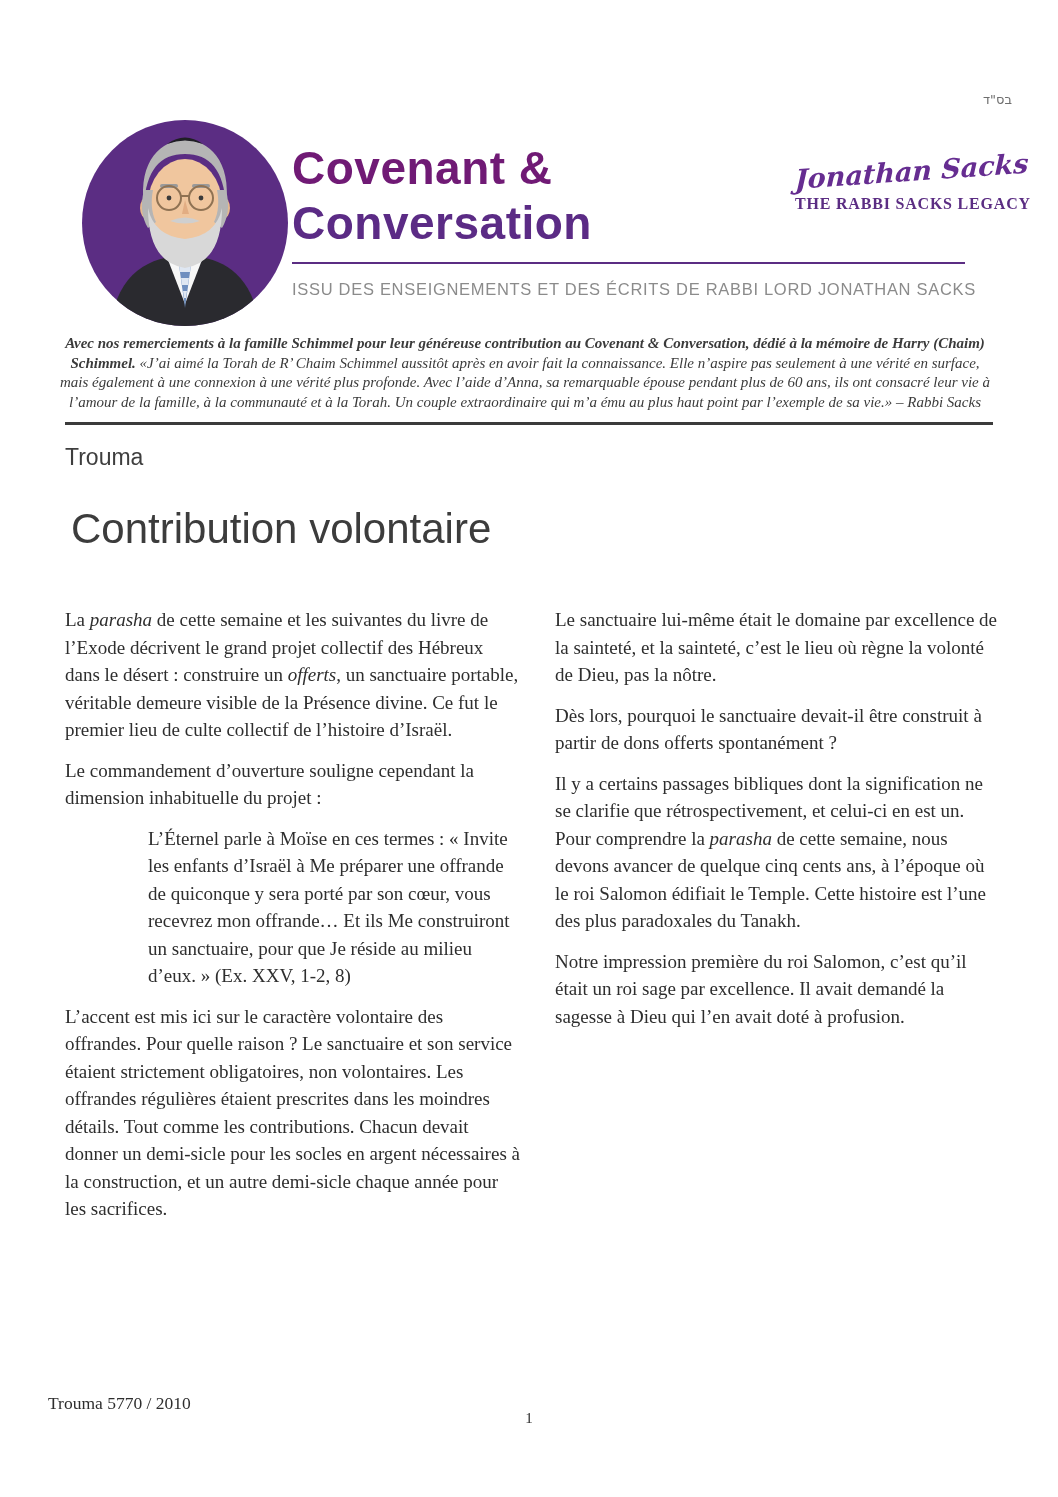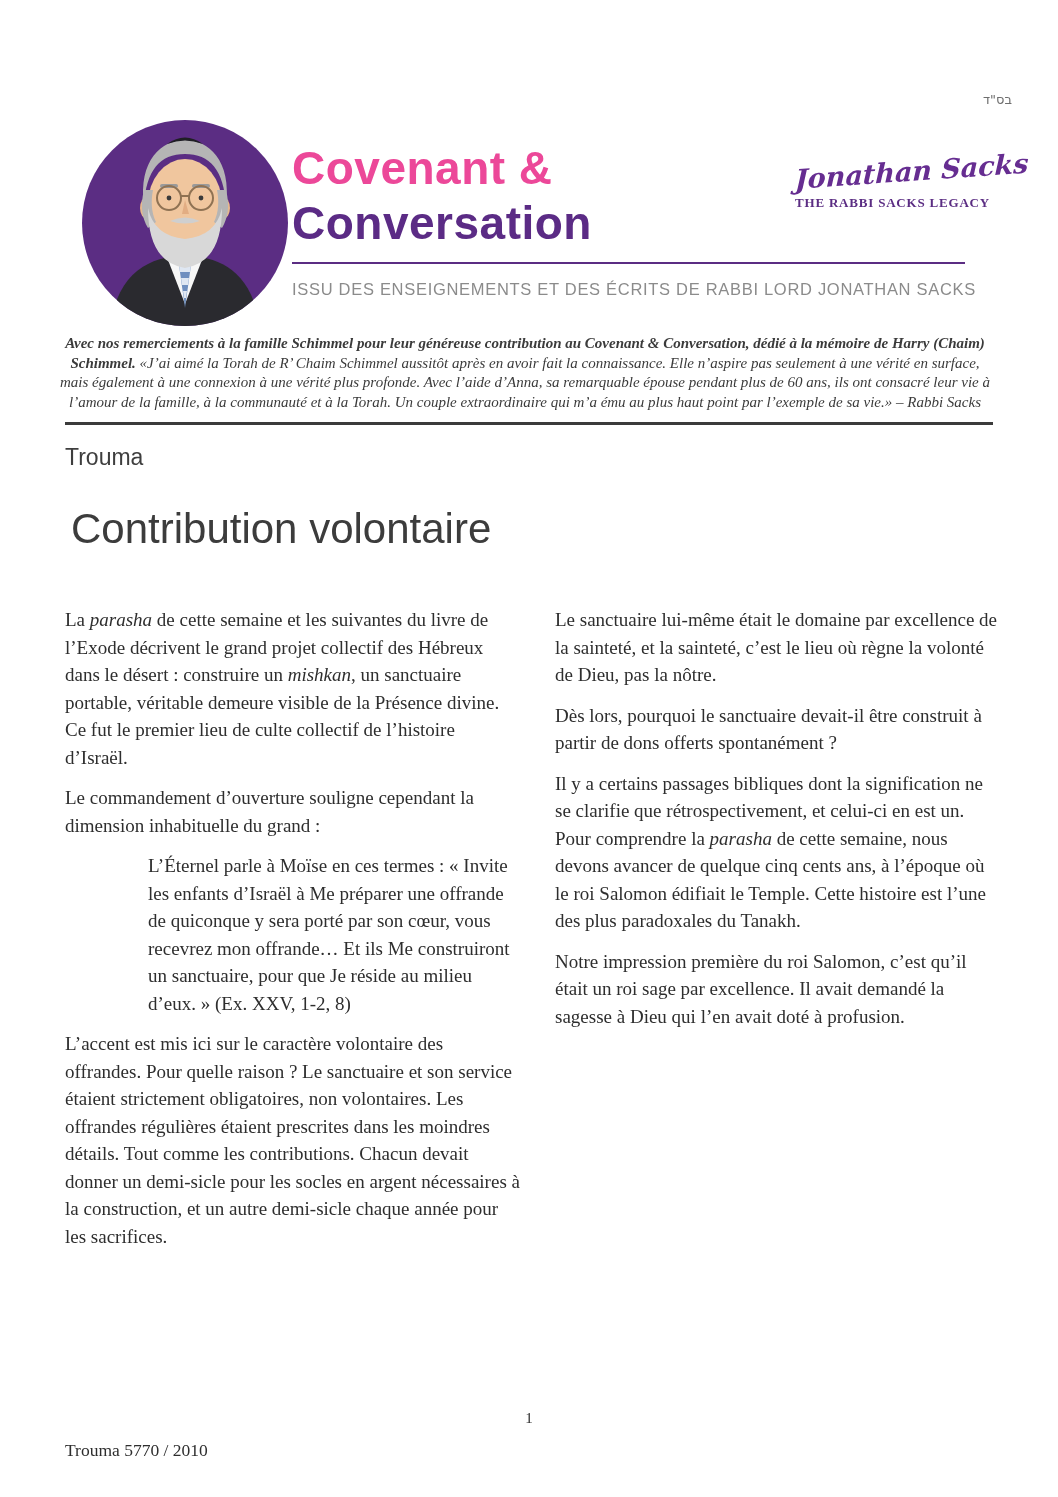--- a/index.html
+++ b/index.html
@@ -27,42 +27,42 @@
   .avatar { position: absolute; left: 82px; top: 120px; width: 206px; height: 206px; }
   .avatar svg { display: block; width: 206px; height: 206px; }
 
   .masthead-text { position: absolute; left: 292px; top: 141px; width: 673px; }
   .masthead-title {
     margin: 0;
     font-family: "Liberation Sans", sans-serif;
     font-weight: bold;
     font-size: 46px; line-height: 55px; letter-spacing: 0.5px;
   }
-  .t1 { color: #ec4899; }
+  .t1 { color: #701a75; }
   .t2 { color: #5b2b85; }
   .masthead-rule { margin-top: 11px; height: 2px; background: #5b2d83; }
   .masthead-subtitle {
     margin-top: 16px;
     font-family: "Liberation Sans", sans-serif;
     font-size: 16.5px; letter-spacing: 0.7px; color: #8b8b8b;
     white-space: nowrap;
   }
 
   .logo { position: absolute; right: 93px; top: 158px; width: 170px; text-align: center; }
   .signature {
     font-family: "DejaVu Serif", serif;
     font-style: italic; font-weight: bold;
     font-size: 27px; color: #662d91;
     transform: rotate(-4deg) skewX(-6deg);
     white-space: nowrap;
   }
   .legacy {
     margin-top: 6px;
     font-family: "Liberation Serif", serif;
-    font-weight: bold; font-size: 13px; letter-spacing: 0.8px;
+    font-weight: bold; font-size: 16px; letter-spacing: 0.8px;
     color: #5b2d83; white-space: nowrap;
   }
 
   
   .dedication {
     position: absolute; left: 55px; top: 334px; width: 940px;
     text-align: center; font-style: italic;
     font-size: 15px; line-height: 19.5px; color: #3b3b3b;
   }
   .ded-bold { font-weight: bold; }
@@ -89,22 +89,22 @@
   .col { font-size: 19px; line-height: 27.5px; color: #2e2e2e; }
   .col-left  { width: 457px; margin-right: 33px; }
   .col-right { width: 447px; }
   .para  { margin: 0 0 13px 0; }
   .quote { margin: 0 0 13px 83px; }
   .col-right .quote { margin-left: 70px; }
   .col i { font-style: italic; }
 
   
   .edition {
-    position: absolute; left: 65px; top: 1393px;
-    font-size: 17.5px; color: #2e2e2e; margin-top: 47px;
+    position: absolute; left: 48px; top: 1393px;
+    font-size: 17.5px; color: #2e2e2e;
   }
   .pageno {
     position: absolute; left: 0; top: 1410px; width: 1058px;
     text-align: center; font-size: 15px; color: #2e2e2e;
   }
 </style>
 </head>
 <body>
 
 <div class="page">
@@ -167,22 +167,22 @@
     <span class="ded-quote">«J’ai aimé la Torah de R’ Chaim Schimmel aussitôt après en avoir fait la connaissance. Elle n’aspire pas seulement à une vérité en surface, mais également à une connexion à une vérité plus profonde. Avec l’aide d’Anna, sa remarquable épouse pendant plus de 60 ans, ils ont consacré leur vie à l’amour de la famille, à la communauté et à la Torah. Un couple extraordinaire qui m’a ému au plus haut point par l’exemple de sa vie.» – Rabbi Sacks</span>
   </section>
 
   <hr class="main-rule">
 
   <div class="section-label">Trouma</div>
   <h2 class="article-title">Contribution volontaire</h2>
 
   <main class="columns">
     <div class="col col-left">
-        <div class="para"><span>La </span><i>parasha</i><span> de cette semaine et les suivantes du livre de l’Exode décrivent le grand projet collectif des Hébreux dans le désert : construire un </span><i>mishkan</i><span>, un sanctuaire portable, véritable demeure visible de la Présence divine. Ce fut le premier lieu de culte collectif de l’histoire d’Israël.</span></div>
-        <div class="para"><span>Le commandement d’ouverture souligne cependant la dimension inhabituelle du grand :</span></div>
+        <div class="para"><span>La </span><i>parasha</i><span> de cette semaine et les suivantes du livre de l’Exode décrivent le grand projet collectif des Hébreux dans le désert : construire un </span><i>offerts</i><span>, un sanctuaire portable, véritable demeure visible de la Présence divine. Ce fut le premier lieu de culte collectif de l’histoire d’Israël.</span></div>
+        <div class="para"><span>Le commandement d’ouverture souligne cependant la dimension inhabituelle du projet :</span></div>
         <div class="quote"><span>L’Éternel parle à Moïse en ces termes : « Invite les enfants d’Israël à Me préparer une offrande de quiconque y sera porté par son cœur, vous recevrez mon offrande… Et ils Me construiront un sanctuaire, pour que Je réside au milieu d’eux. » (Ex. XXV, 1-2, 8)</span></div>
         <div class="para"><span>L’accent est mis ici sur le caractère volontaire des offrandes. Pour quelle raison ? Le sanctuaire et son service étaient strictement obligatoires, non volontaires. Les offrandes régulières étaient prescrites dans les moindres détails. Tout comme les contributions. Chacun devait donner un demi-sicle pour les socles en argent nécessaires à la construction, et un autre demi-sicle chaque année pour les sacrifices.</span></div>
       </div>
     <div class="col col-right">
         <div class="para"><span>Le sanctuaire lui-même était le domaine par excellence de la sainteté, et la sainteté, c’est le lieu où règne la volonté de Dieu, pas la nôtre.</span></div>
         <div class="para"><span>Dès lors, pourquoi le sanctuaire devait-il être construit à partir de dons offerts spontanément ?</span></div>
         <div class="para"><span>Il y a certains passages bibliques dont la signification ne se clarifie que rétrospectivement, et celui-ci en est un. Pour comprendre la </span><i>parasha</i><span> de cette semaine, nous devons avancer de quelque cinq cents ans, à l’époque où le roi Salomon édifiait le Temple. Cette histoire est l’une des plus paradoxales du Tanakh.</span></div>
         <div class="para"><span>Notre impression première du roi Salomon, c’est qu’il était un roi sage par excellence. Il avait demandé la sagesse à Dieu qui l’en avait doté à profusion.</span></div>
       </div>
   </main>

